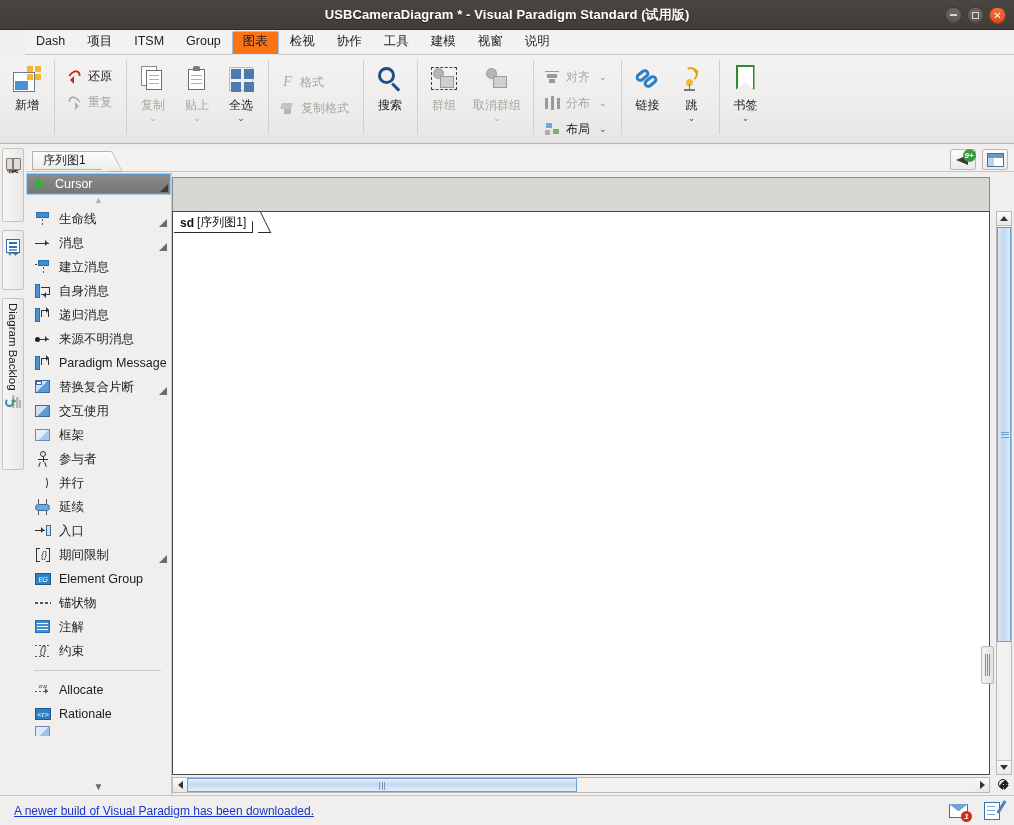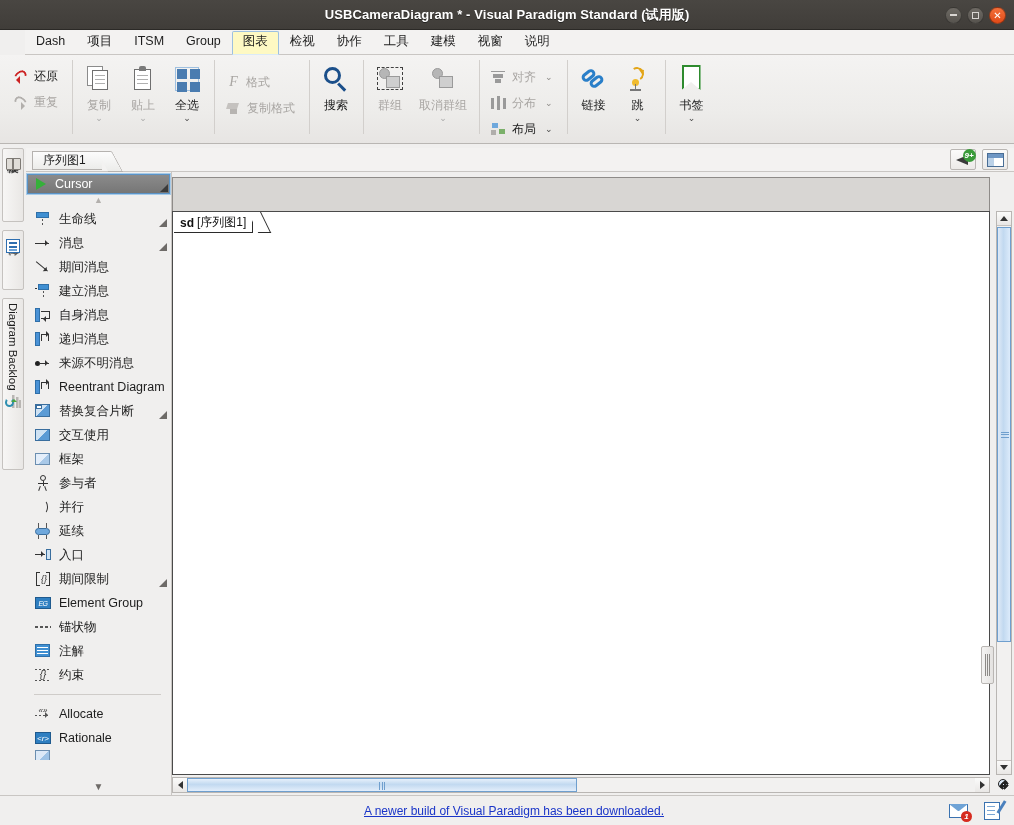--- a/index.html
+++ b/index.html
@@ -40,21 +40,21 @@
     position:absolute; left:0; top:30px; width:1014px; height:25px;
     background:#f3f2f1; display:flex; align-items:flex-end;
     border-bottom:1px solid #c9c6c3;
     margin-left:25px;
   }
   .menuitem {
     padding:3px 11px 5px 11px; font-size:12.5px; color:#1d1d1d;
     line-height:15px; cursor:default; position:relative;
   }
   .menuitem.active {
-    background:#fef9c3; border:1px solid #9dc0e0; border-bottom:1px solid #dbeaf7;
+    background:#f97316; border:1px solid #9dc0e0; border-bottom:1px solid #dbeaf7;
     border-radius:2px 2px 0 0; padding:2px 10px 5px 10px; margin-bottom:-1px; z-index:2;
   }
 
   
   .ribbon {
     position:absolute; left:0; top:55px; width:1014px; height:89px;
     background:linear-gradient(to bottom,#f4f3f2 0%,#edecea 65%,#e7e5e3 100%);
     border-bottom:1px solid #b9b6b3;
     display:flex; align-items:stretch;
   }
@@ -348,21 +348,21 @@
   .collapse-h { position:absolute; right:20px; top:474px; width:13px; height:38px;
       background:linear-gradient(to right,#f4f3f2,#e4e2e0); border:1px solid #b9b6b3; border-radius:2px;
       display:flex; align-items:center; justify-content:center; }
   .collapse-h .g { width:5px; height:22px;
       background: linear-gradient(#8d8a87,#8d8a87) 0 0/1px 22px no-repeat,
                   linear-gradient(#8d8a87,#8d8a87) 2px 0/1px 22px no-repeat,
                   linear-gradient(#8d8a87,#8d8a87) 4px 0/1px 22px no-repeat; }
 
   
   .statusbar { position:absolute; left:0; bottom:0; width:1014px; height:30px;
-      background:#f0efee; border-top:1px solid #c9c6c3; display:flex; align-items:center;justify-content:center; }
+      background:#f0efee; border-top:1px solid #c9c6c3; display:flex; align-items:center; }
   .statuslink { margin-left:14px; font-size:12px; color:#1a35c8; text-decoration:underline; cursor:pointer; }
   .statusicons { position:absolute; right:14px; display:flex; gap:16px; align-items:center; }
   .ic-mail { width:19px; height:14px; position:relative; }
   .ic-mail .env { position:absolute; inset:0; border:1.4px solid #3a72b0; background:#fff; }
   .ic-mail .fl { position:absolute; left:0; top:0; width:19px; height:14px;
       border-top:7px solid #6fa3d6; border-left:9.5px solid transparent; border-right:9.5px solid transparent; box-sizing:border-box; }
   .ic-mail .bdg { position:absolute; right:-4px; bottom:-4px; width:11px; height:11px; border-radius:50%;
       background:#d62b1f; color:#fff; font-size:8px; font-weight:bold; display:flex; align-items:center; justify-content:center; }
   .ic-note2 { width:16px; height:18px; position:relative; }
   .ic-note2 .pg { position:absolute; inset:0; background:#fff; border:1.4px solid #3a72b0; }
@@ -396,20 +396,32 @@
     <div class="menuitem">检视</div>
     <div class="menuitem">协作</div>
     <div class="menuitem">工具</div>
     <div class="menuitem">建模</div>
     <div class="menuitem">视窗</div>
     <div class="menuitem">说明</div>
   </div>
 
   <div class="ribbon">
 
+    <div class="rgroup">
+      <div class="rbtn">
+        <span class="ricon">
+          <span class="ic ic-new">
+              <i class="base"></i>
+              <i class="fill"></i>
+              <i class="grid"></i>
+            </span>
+        </span>
+        <span class="rlabel">新增</span>
+      </div>
+    </div>
 
     <div class="rgroup">
       <div class="rsmall">
         <div class="rsmallbtn">
           <span class="ic ic-undo">
               <i class="arc2"></i>
               <i class="hd"></i>
             </span>
           <span>还原</span>
         </div>
@@ -651,27 +663,20 @@
 
       <div class="palitem">
         <span class="pico p-arrow">
             <i class="ln"></i>
             <i class="hd"></i>
           </span>
         <span>消息</span>
         <i class="corner2"></i>
       </div>
 
-      <div class="palitem">
-        <span class="pico p-diag">
-            <i class="ln"></i>
-            <i class="hd"></i>
-          </span>
-        <span>期间消息</span>
-      </div>
 
       <div class="palitem">
         <span class="pico p-create">
             <i class="dln"></i>
             <i class="hd"></i>
             <i class="dl"></i>
           </span>
         <span>建立消息</span>
       </div>
 
@@ -702,21 +707,21 @@
         <span>来源不明消息</span>
       </div>
 
 
       <div class="palitem">
         <span class="pico p-reent">
             <i class="bar"></i>
             <i class="lp"></i>
             <i class="hd"></i>
           </span>
-        <span>Reentrant Diagram</span>
+        <span>Paradigm Message</span>
       </div>
 
       <div class="palitem">
         <span class="pico p-frag">
             <i class="box"></i>
             <i class="lbl"></i>
           </span>
         <span>替换复合片断</span>
         <i class="corner2"></i>
       </div>

